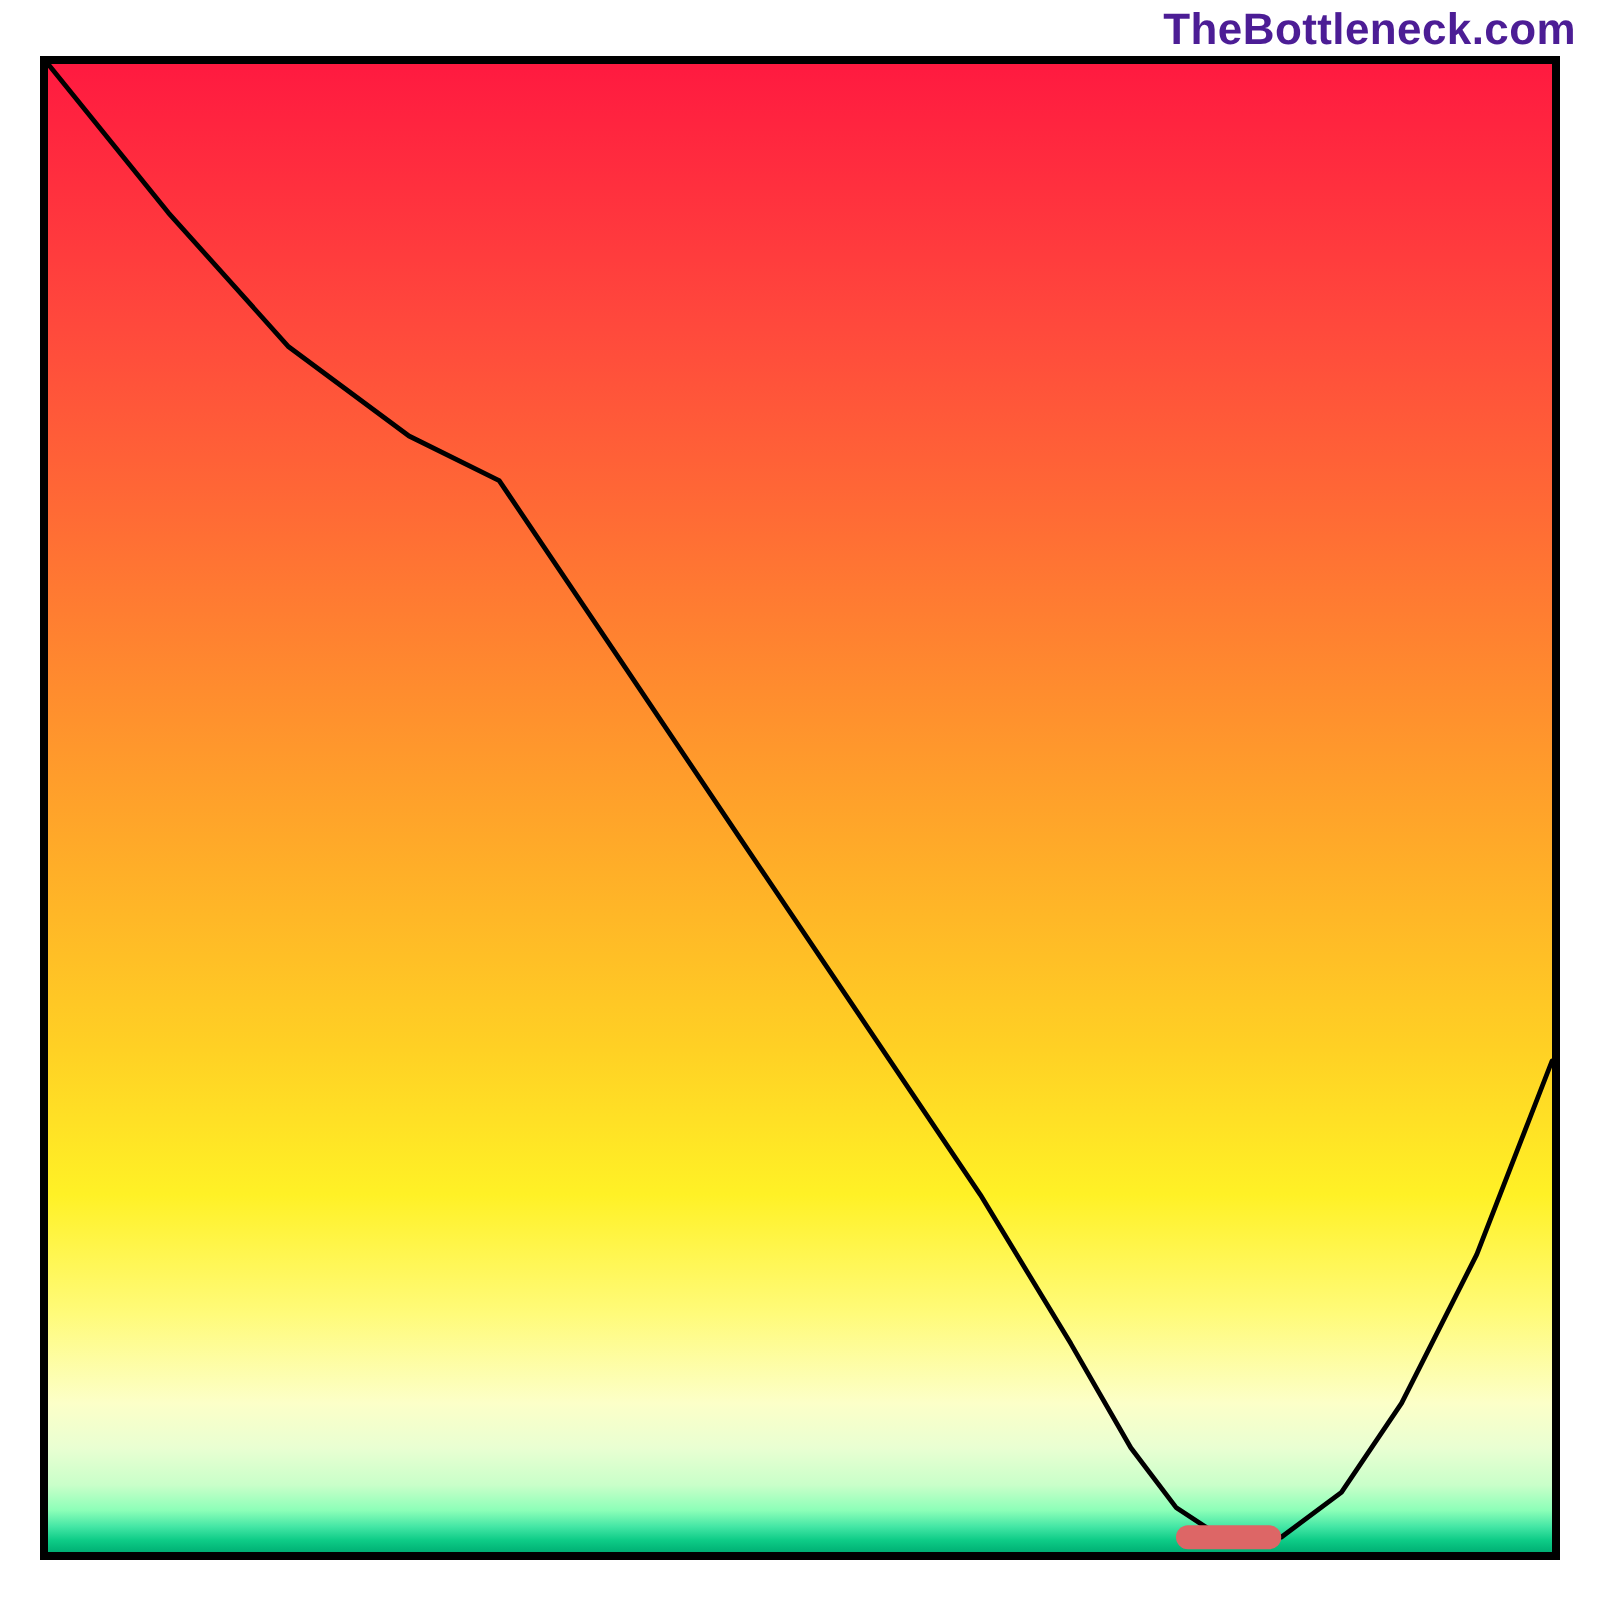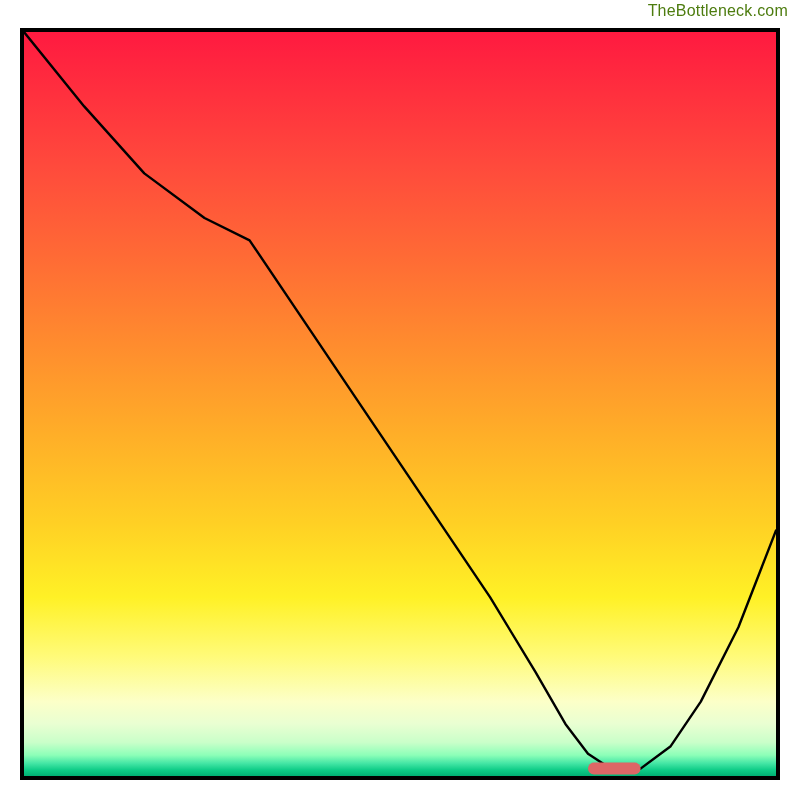--- a/index.html
+++ b/index.html
@@ -12,23 +12,23 @@
   }
   .container {
     position: relative;
     width: 800px;
     height: 800px;
   }
   .watermark {
     position: absolute;
     top: 2px;
     right: 12px;
-    font-size: 16px;
-    font-weight: 400;
-    color: #4d7c0f;
+    font-size: 22px;
+    font-weight: 700;
+    color: #4c1d95;
     letter-spacing: 0.2px;
   }
   .plot-frame {
     position: absolute;
     left: 20px;
     top: 28px;
     width: 760px;
     height: 752px;
     border: 4px solid #000000;
     box-sizing: border-box;

